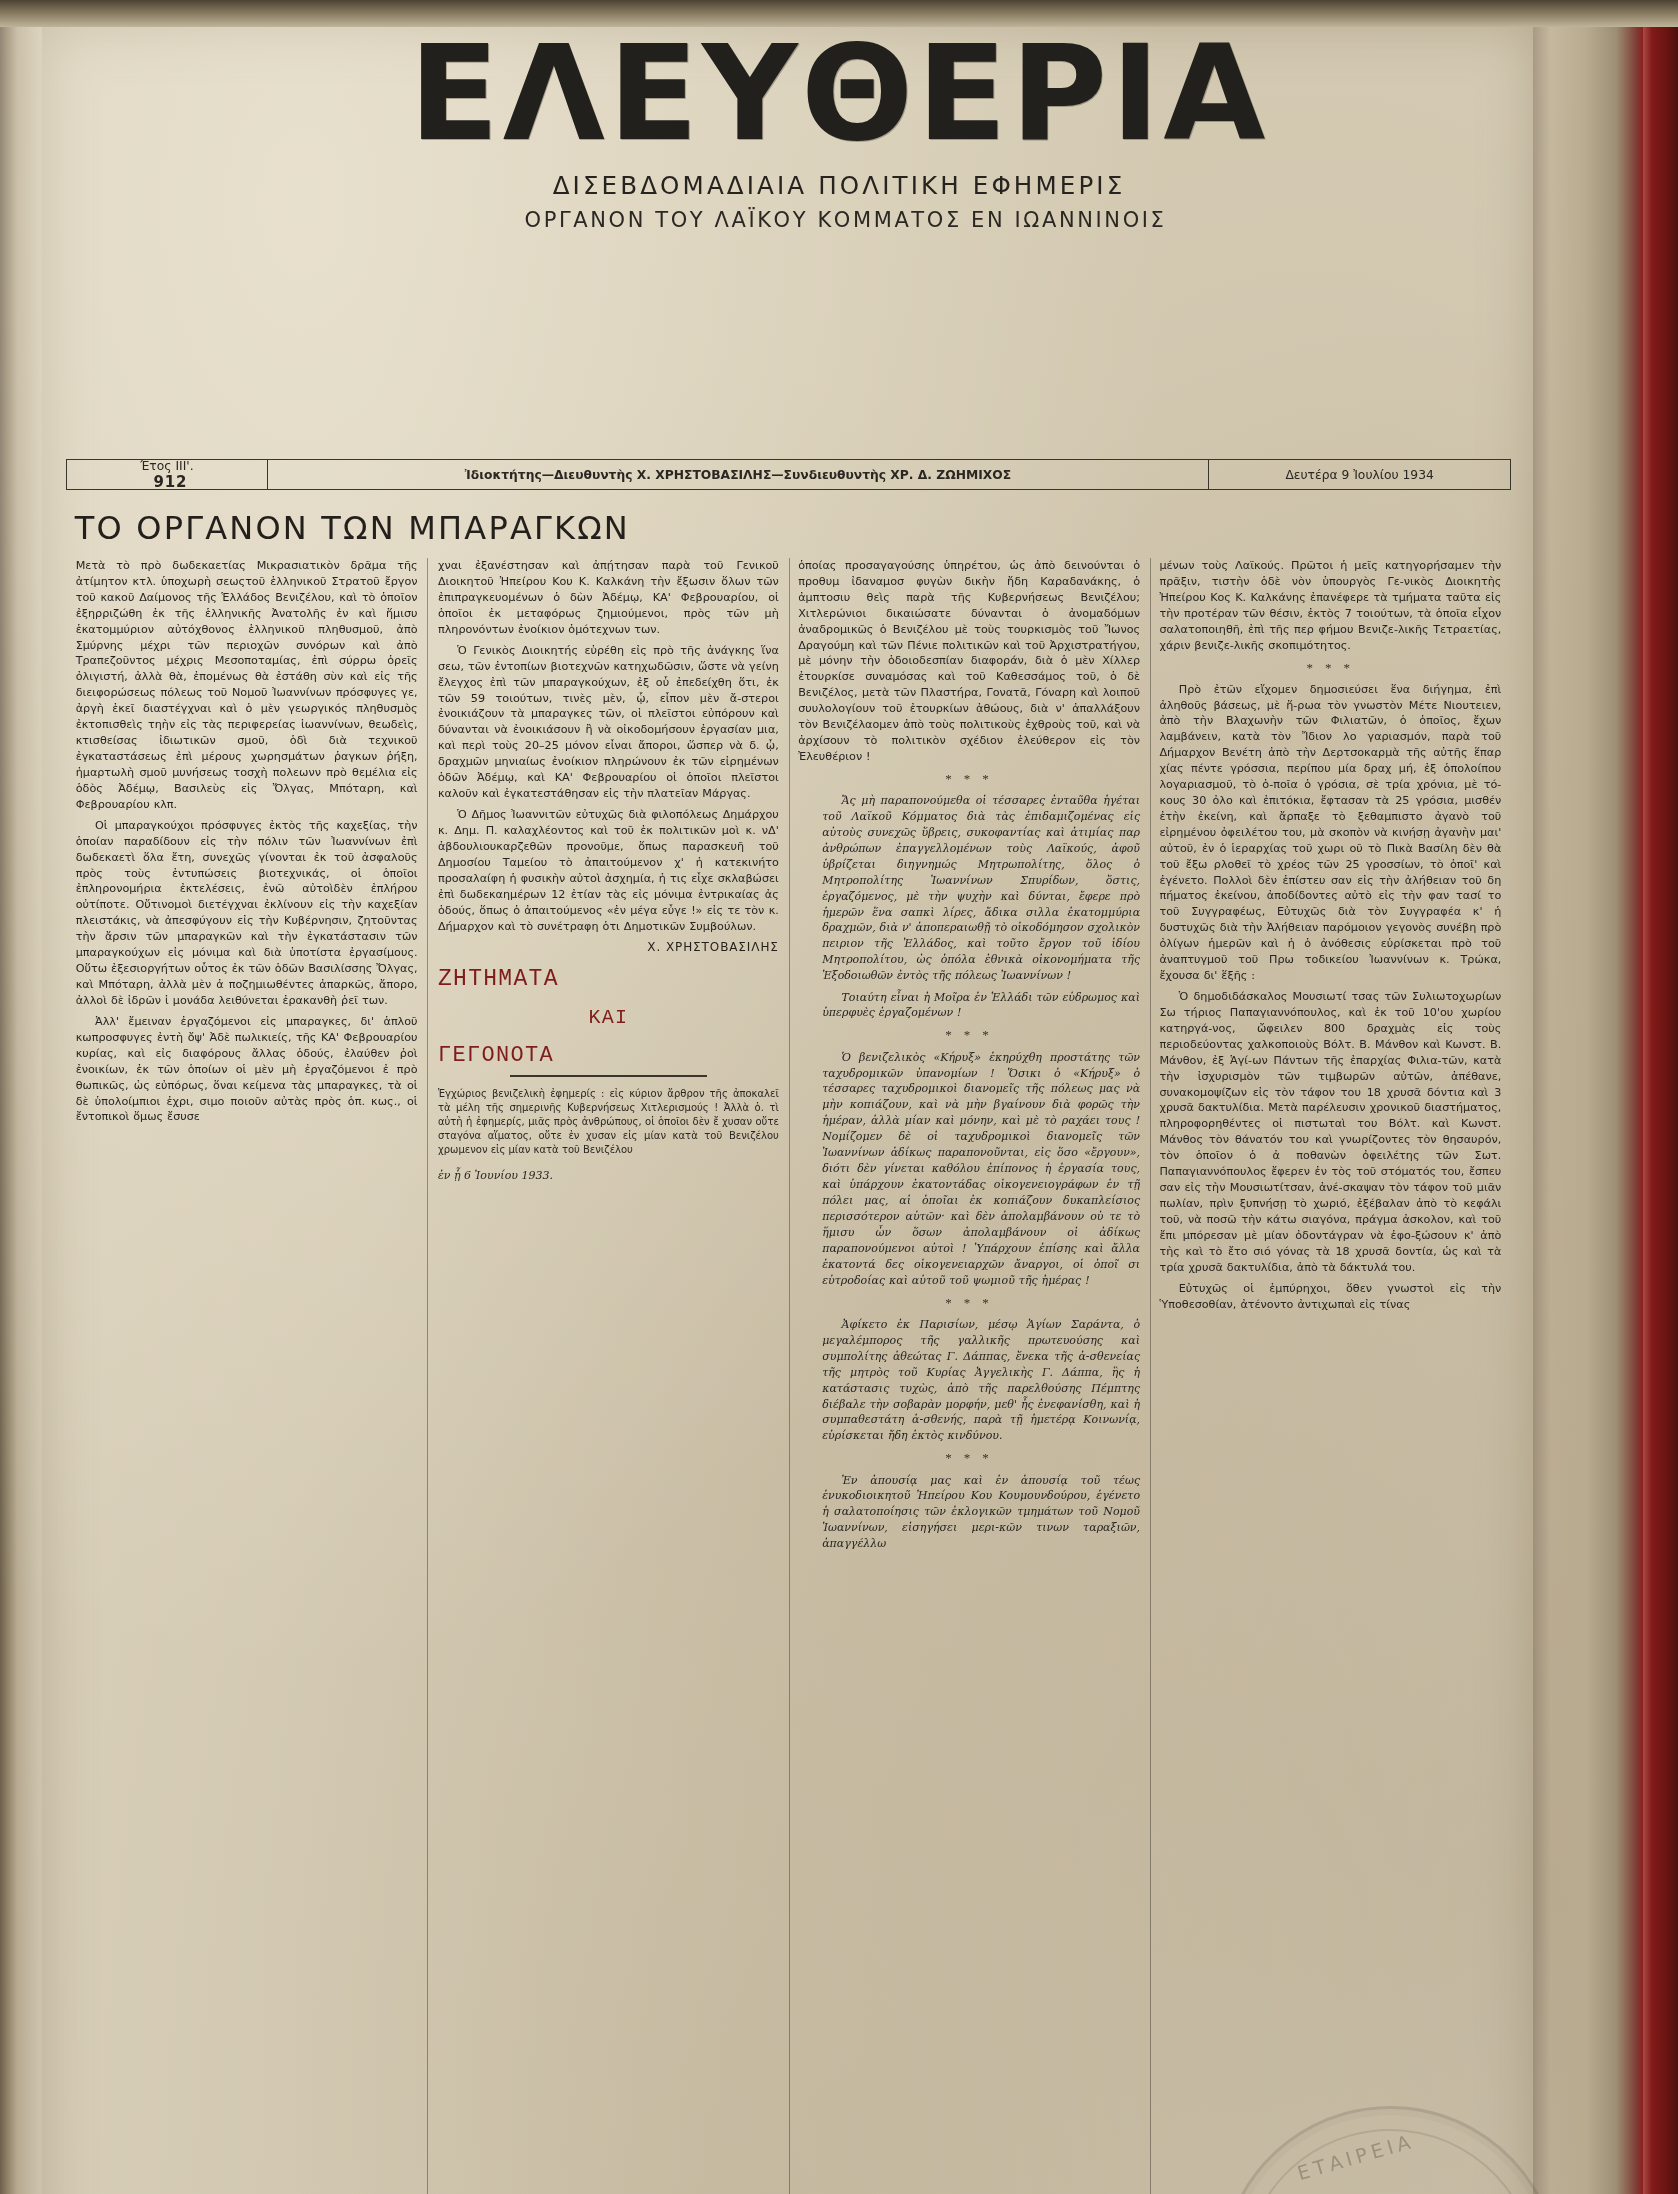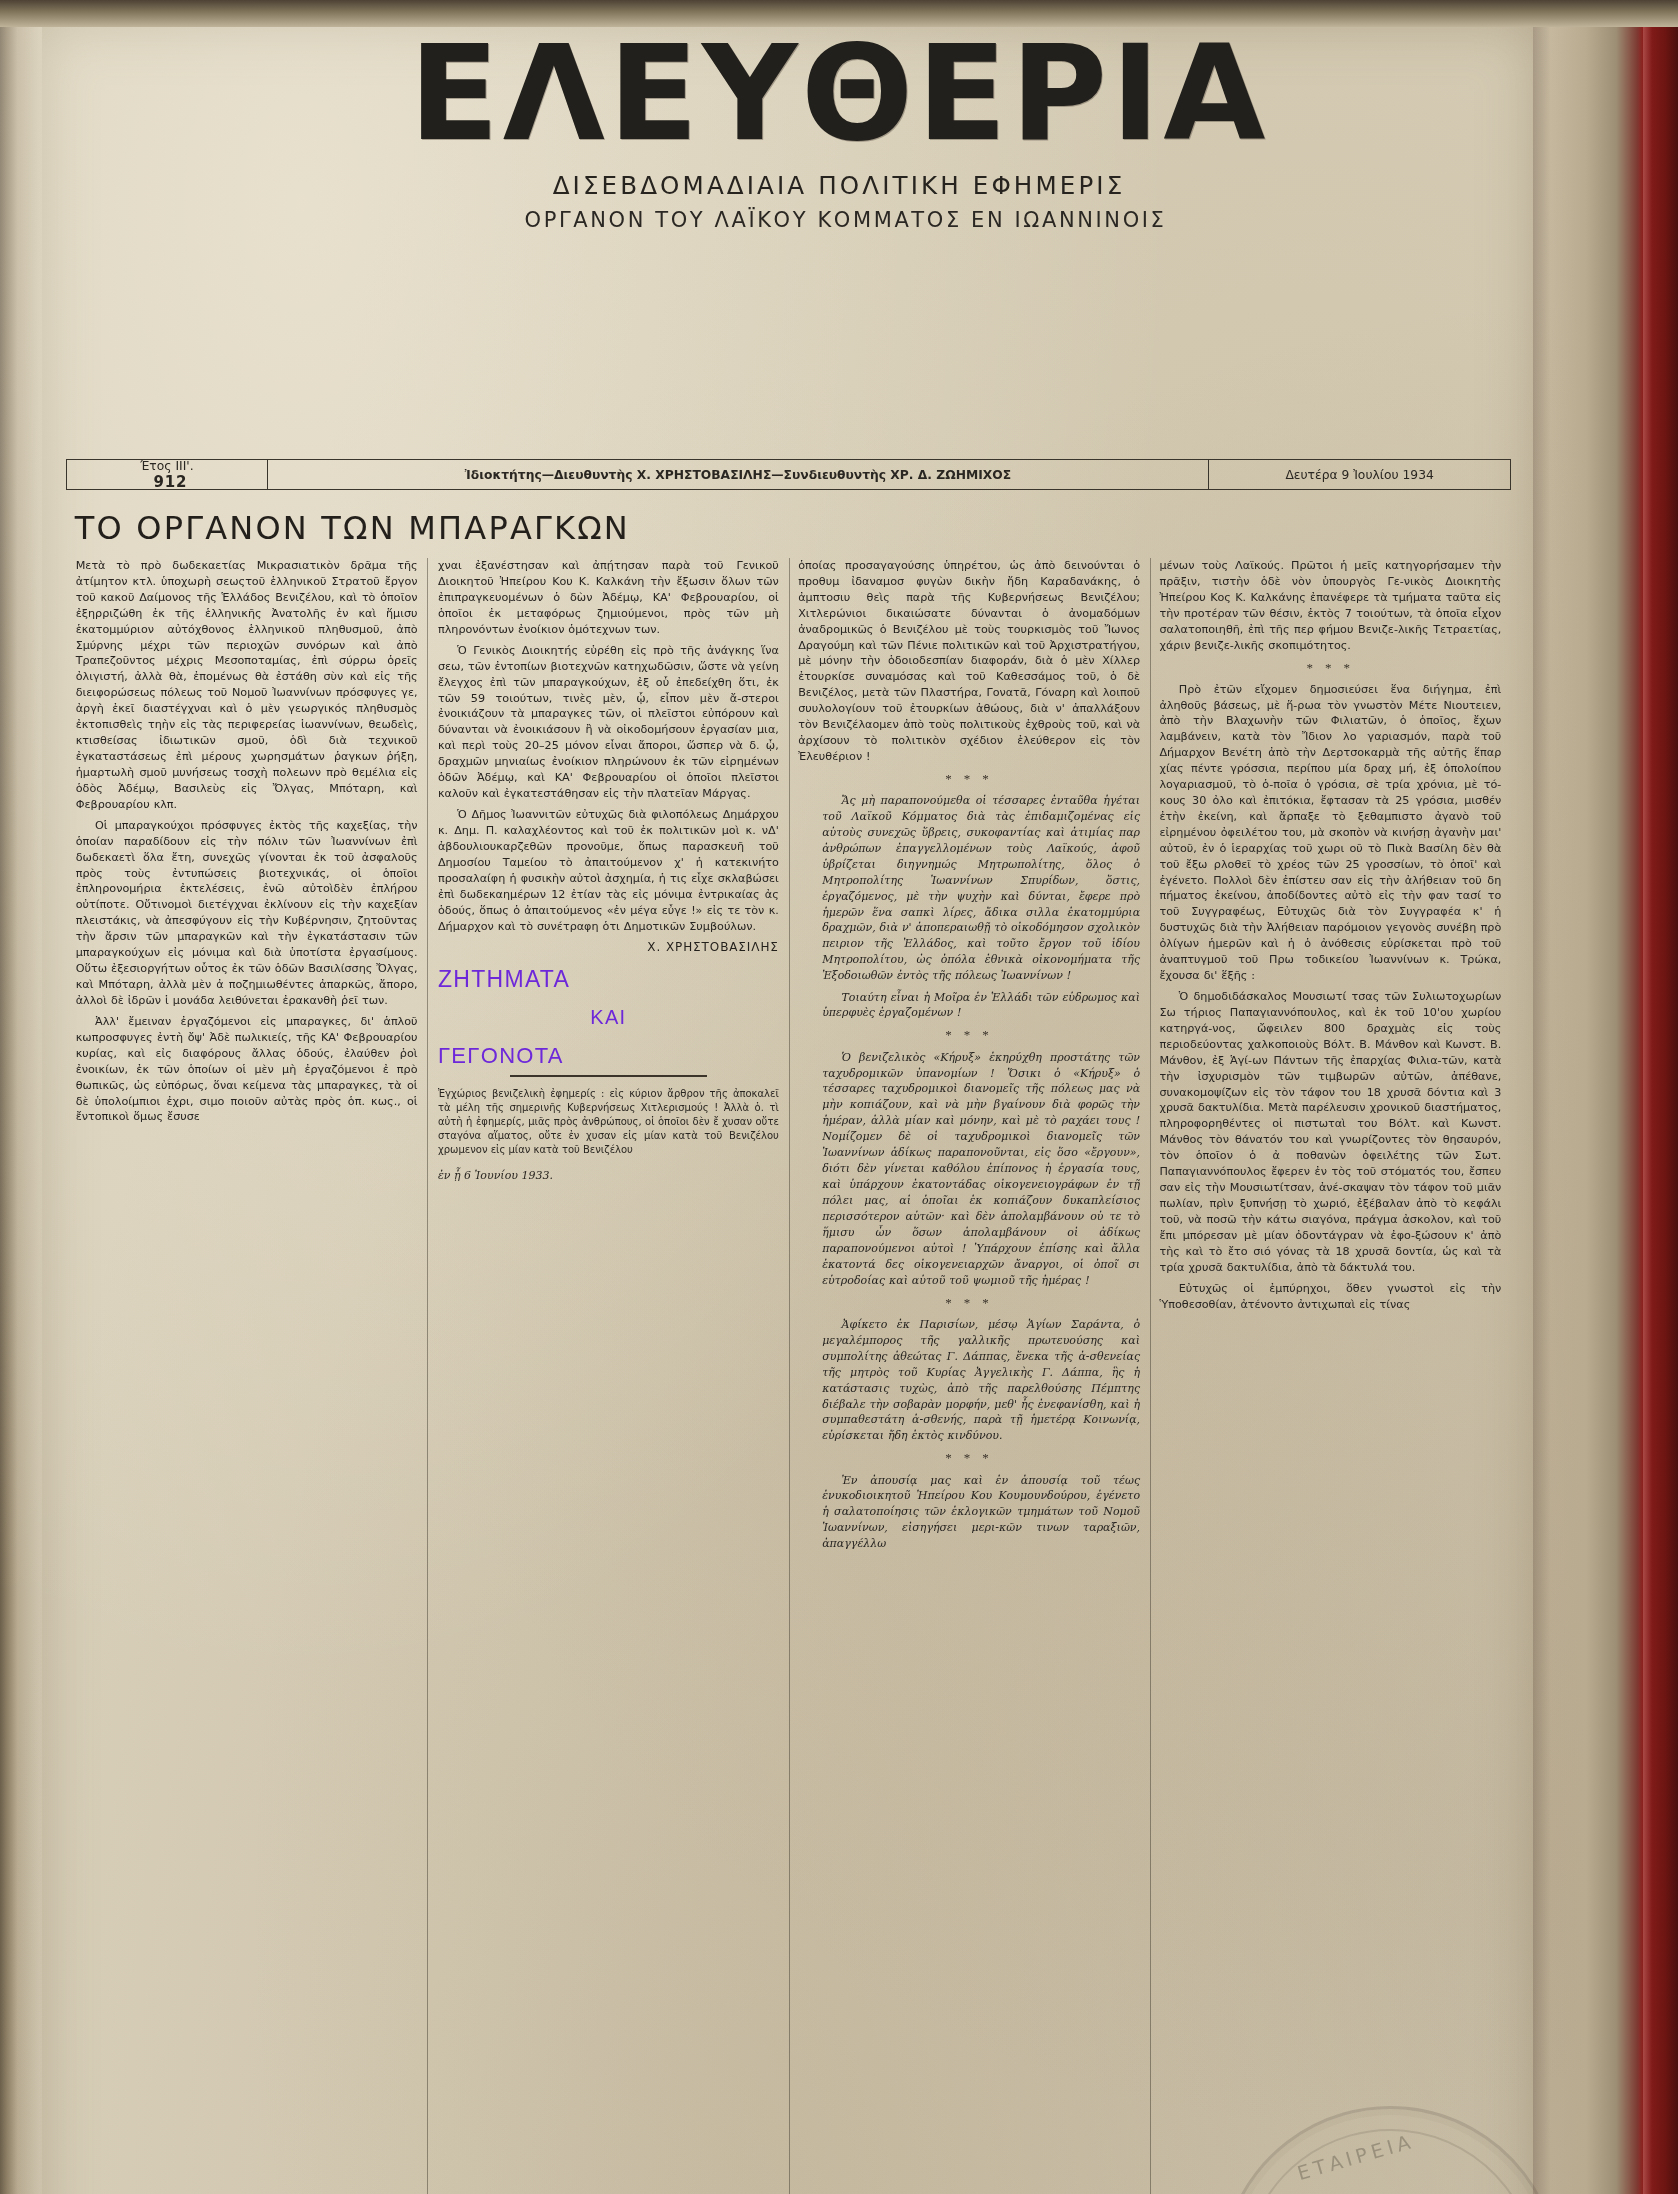--- a/index.html
+++ b/index.html
@@ -155,22 +155,22 @@
   }
   .byline {
     text-align:right;
     font-family:"DejaVu Sans", sans-serif;
     font-size:12px;
     letter-spacing:0.9px;
     color:#231f1b;
     margin:2.6px 0 11.4px 0;
   }
   .section-title {
-    font-family:Liberation Sans, sans-serif;
-    color:#6d28d9;
+    font-family:Liberation Mono, monospace;
+    color:#7f1d1d;
     margin:11.4px 0 3.5px 0;
     line-height:1.25;
   }
   .st-l1 { font-size:23px; letter-spacing:1.3px; }
   .st-l2 { font-size:20px; letter-spacing:1.3px; text-align:center; }
   .st-l3 { font-size:22px; letter-spacing:1.3px; text-align:left; }
   .rule-short {
     height:1.3px; background:#3b342a; width:58%;
     margin:6.1px auto 7px auto;
   }

